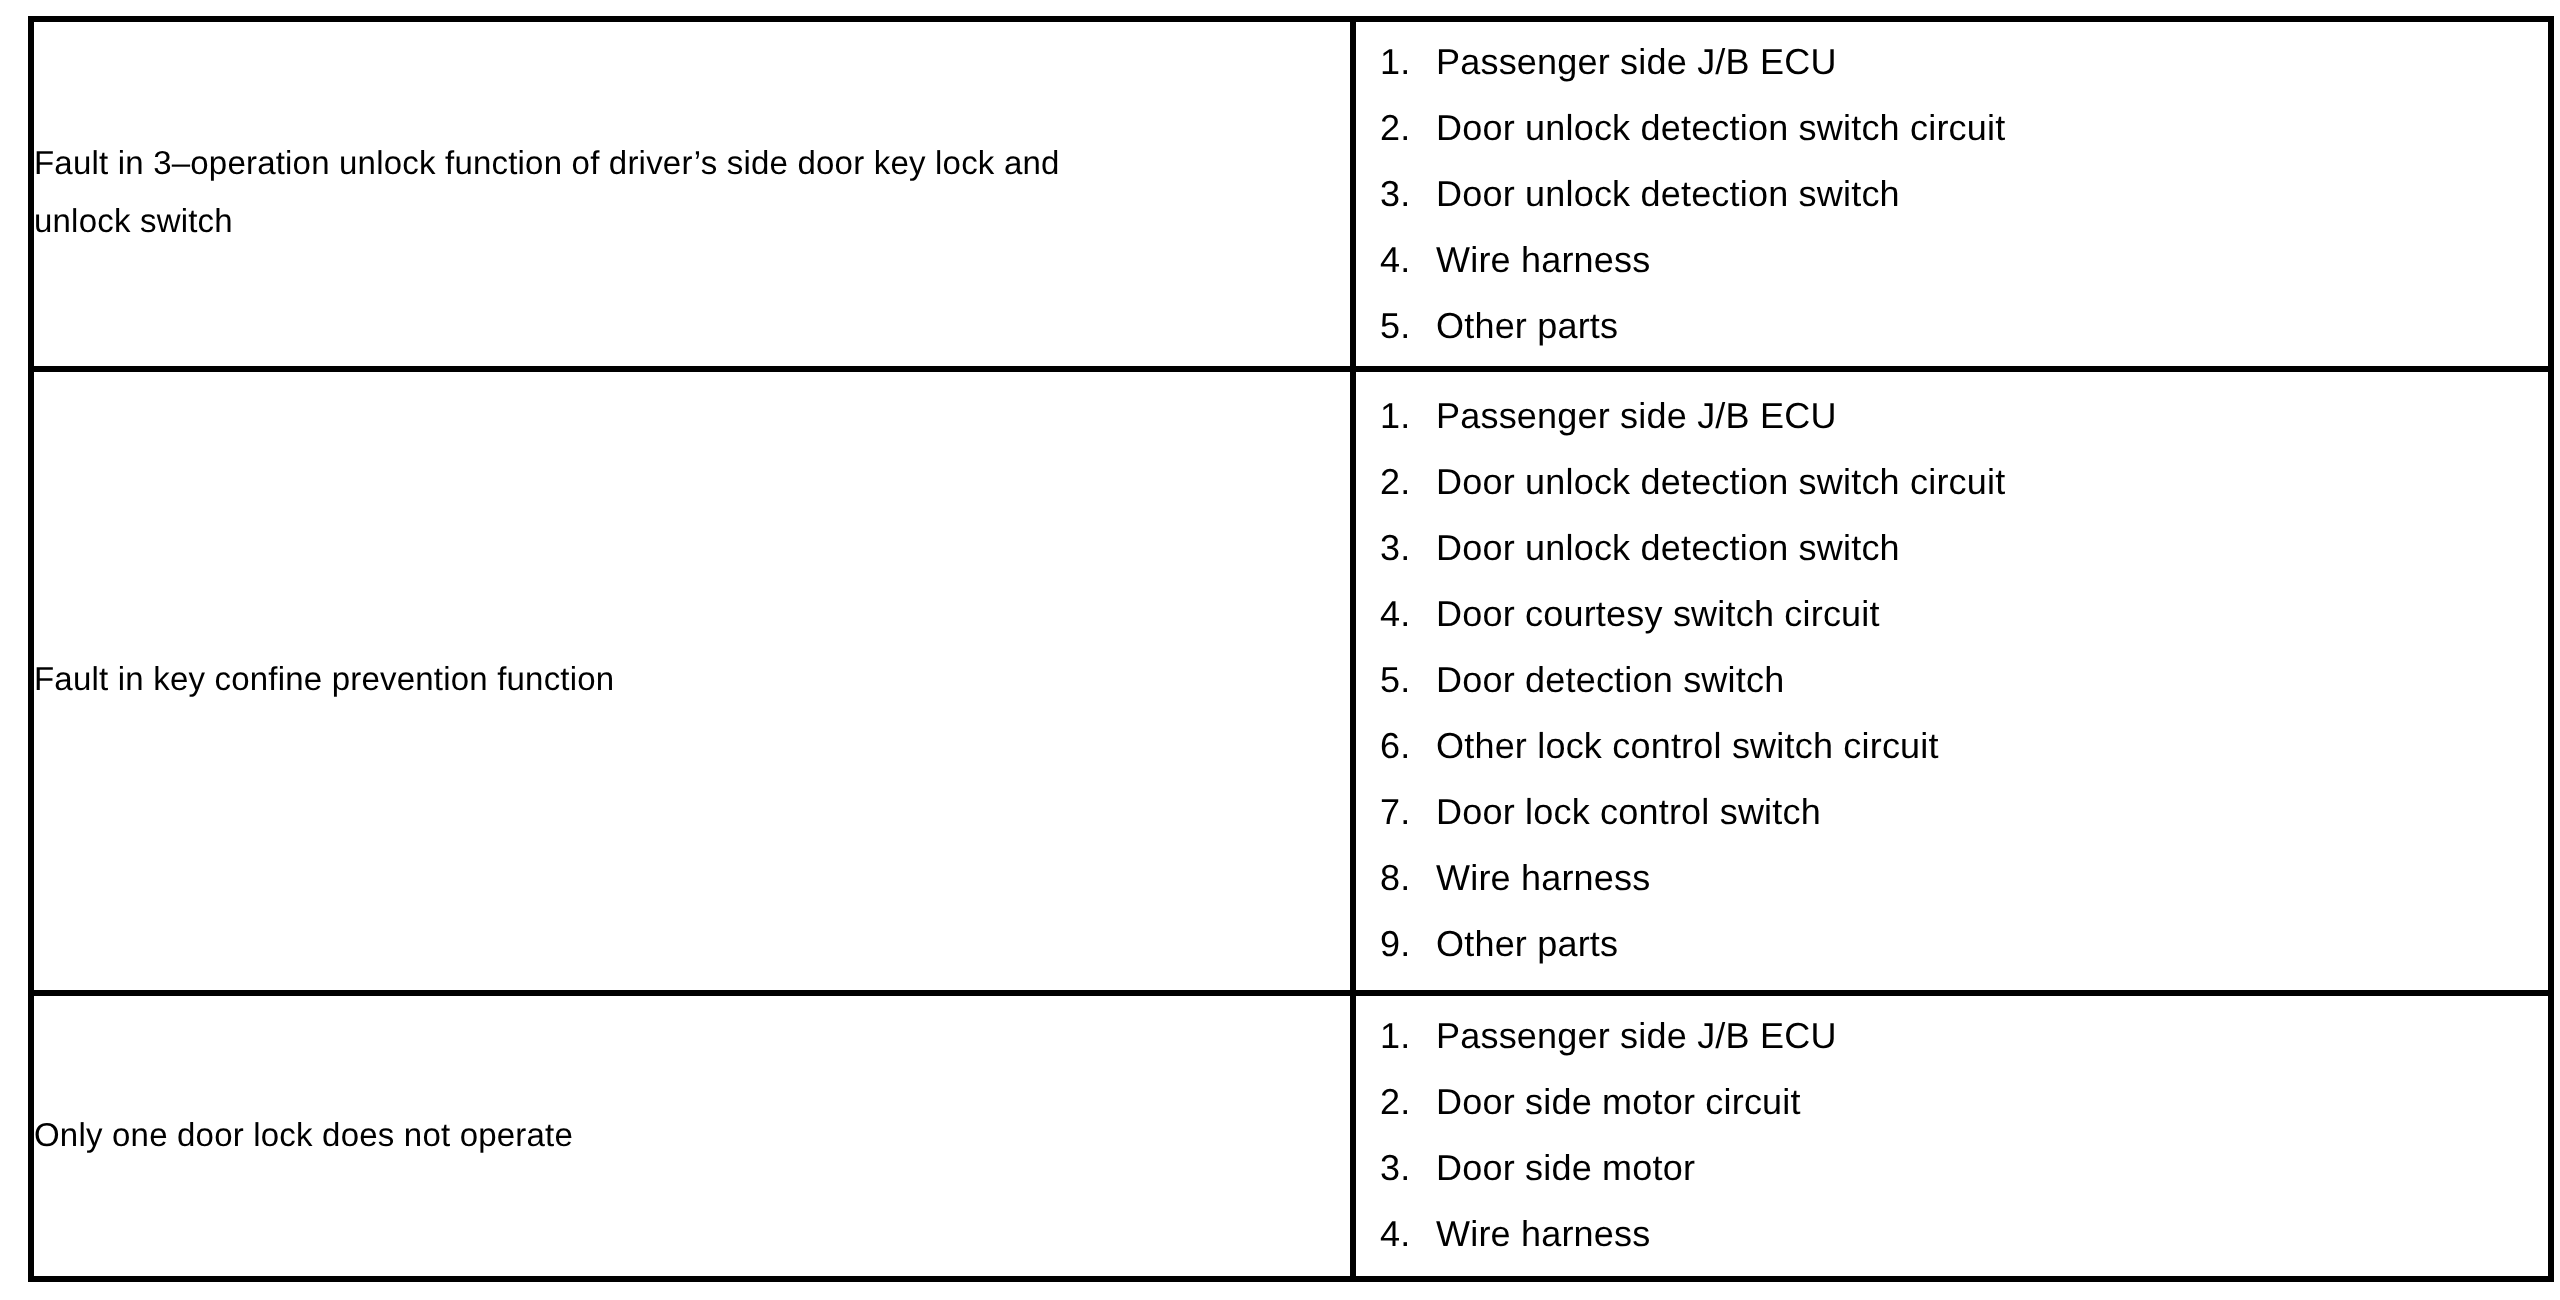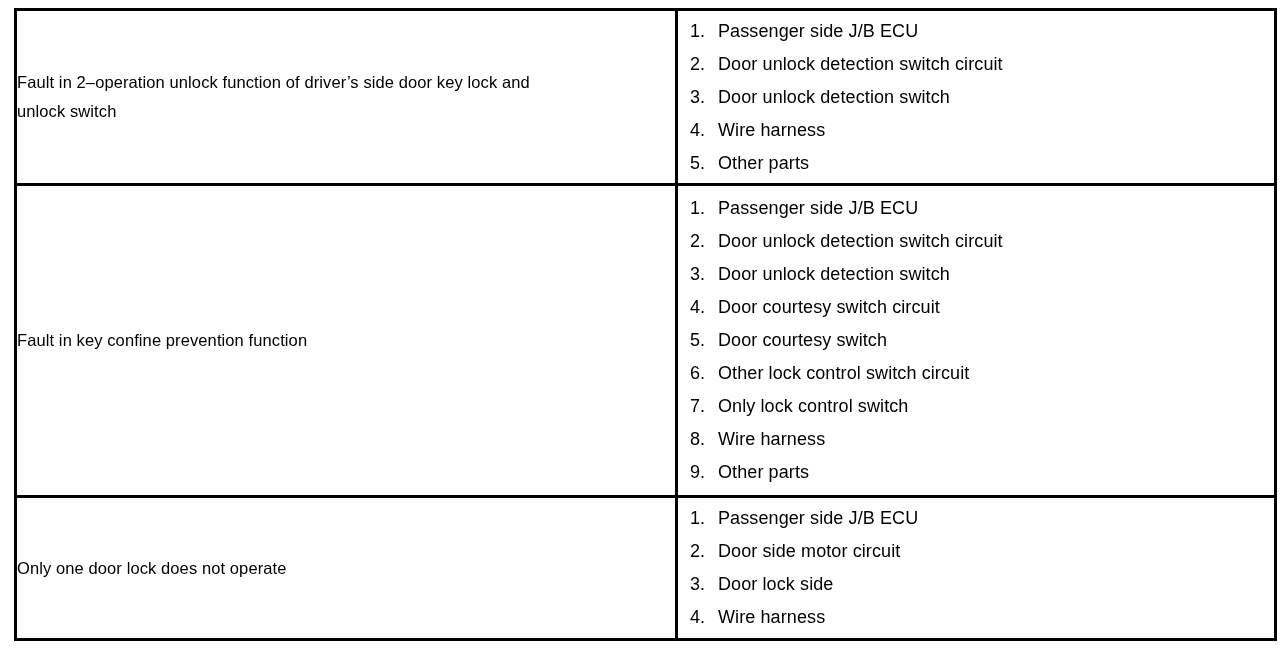--- a/index.html
+++ b/index.html
@@ -67,21 +67,21 @@
 <body>
 
 <table class="diagnosis">
   <colgroup>
     <col class="col-symptom">
     <col class="col-parts">
   </colgroup>
   <tbody>
       <tr class="row-0">
     <td class="symptom-cell">
-      <span class="symptom-text">Fault in 2–operation unlock function of driver’s side door key lock and unlock switch</span>
+      <span class="symptom-text">Fault in 3–operation unlock function of driver’s side door key lock and unlock switch</span>
     </td>
     <td class="parts-cell">
       <ol>
             <li>
               <span class="num">1.</span>
               <span class="txt">Passenger side J/B ECU</span>
             </li>
             <li>
               <span class="num">2.</span>
               <span class="txt">Door unlock detection switch circuit</span>
@@ -118,29 +118,29 @@
             <li>
               <span class="num">3.</span>
               <span class="txt">Door unlock detection switch</span>
             </li>
             <li>
               <span class="num">4.</span>
               <span class="txt">Door courtesy switch circuit</span>
             </li>
             <li>
               <span class="num">5.</span>
-              <span class="txt">Door courtesy switch</span>
+              <span class="txt">Door detection switch</span>
             </li>
             <li>
               <span class="num">6.</span>
               <span class="txt">Other lock control switch circuit</span>
             </li>
             <li>
               <span class="num">7.</span>
-              <span class="txt">Only lock control switch</span>
+              <span class="txt">Door lock control switch</span>
             </li>
             <li>
               <span class="num">8.</span>
               <span class="txt">Wire harness</span>
             </li>
             <li>
               <span class="num">9.</span>
               <span class="txt">Other parts</span>
             </li>
           </ol>
@@ -155,21 +155,21 @@
             <li>
               <span class="num">1.</span>
               <span class="txt">Passenger side J/B ECU</span>
             </li>
             <li>
               <span class="num">2.</span>
               <span class="txt">Door side motor circuit</span>
             </li>
             <li>
               <span class="num">3.</span>
-              <span class="txt">Door lock side</span>
+              <span class="txt">Door side motor</span>
             </li>
             <li>
               <span class="num">4.</span>
               <span class="txt">Wire harness</span>
             </li>
           </ol>
     </td>
   </tr>
     </tbody>
 </table>

